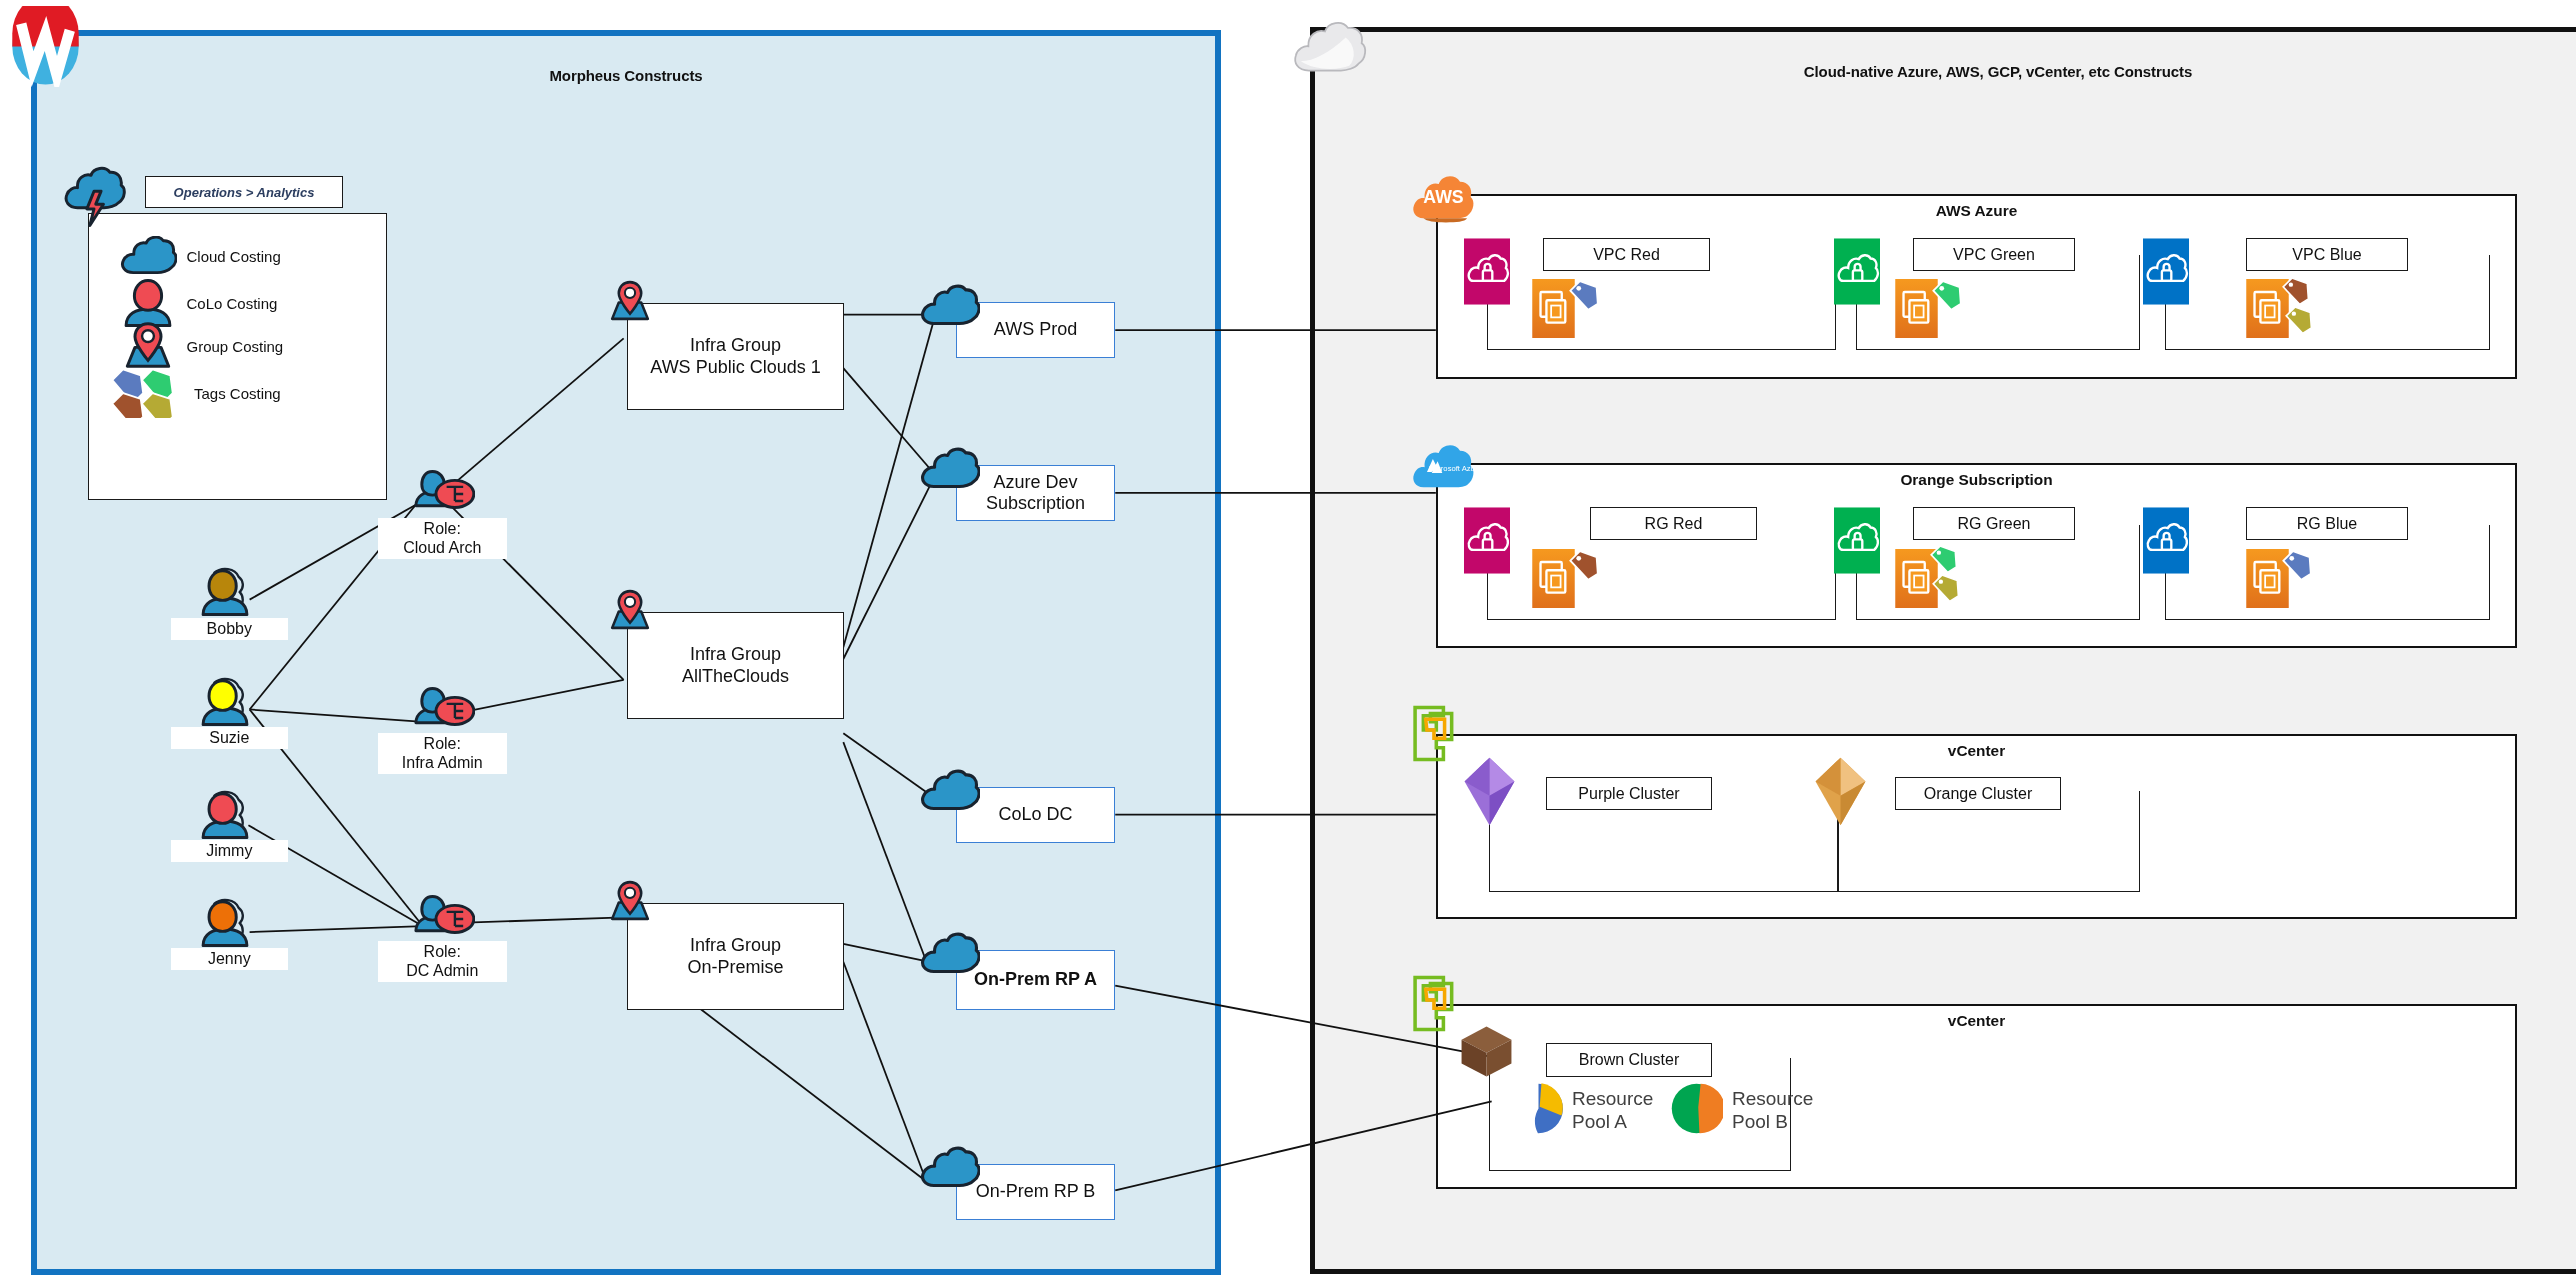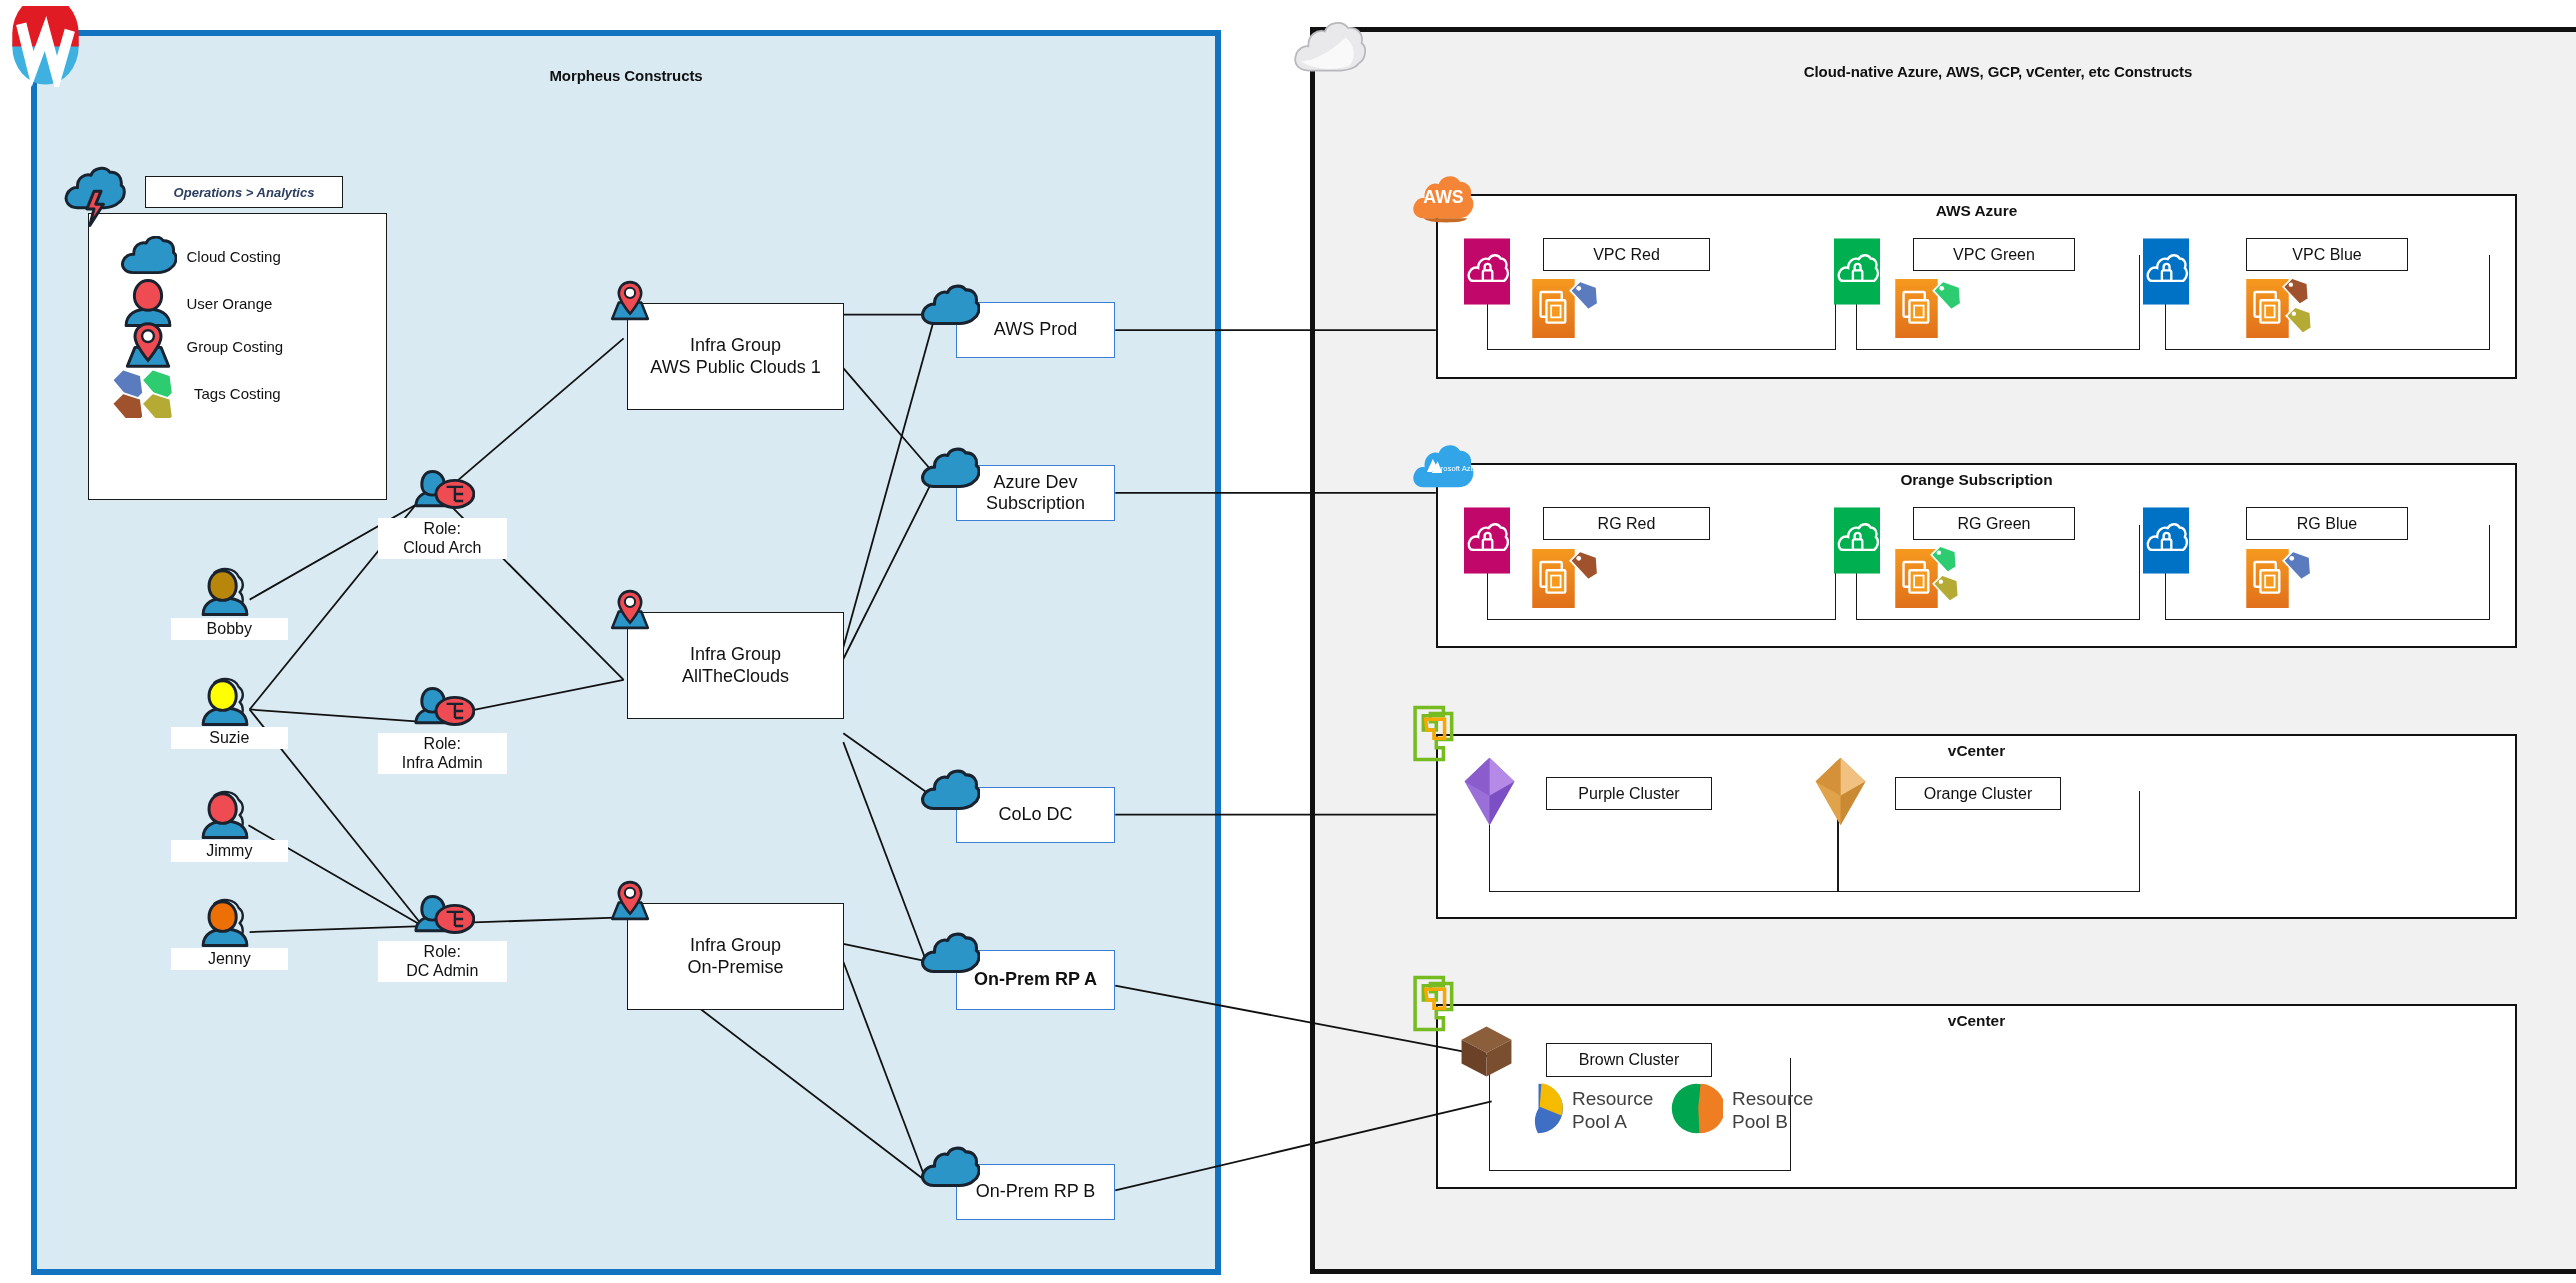--- a/index.html
+++ b/index.html
@@ -98,21 +98,21 @@
     <span class="lbl">Cloud Costing</span>
   </div>
 
   <div class="legend-row" style="left:119px;top:278px;">
     <span>
       <svg viewBox="0 0 98 82" width="58" height="49">
         <path d="M12 80 C12 60 30 52 49 52 C68 52 86 60 86 80 Z" fill="#2b95c8" stroke="#18232f" stroke-width="5" stroke-linejoin="round"></path>
         <path d="M49 4 C63 4 72 16 72 30 C72 44 62 54 49 54 C36 54 26 44 26 30 C26 16 35 4 49 4 Z" fill="#ef4b53" stroke="#18232f" stroke-width="5"></path>
       </svg>
     </span>
-    <span class="lbl">User Orange</span>
+    <span class="lbl">CoLo Costing</span>
   </div>
 
   <div class="legend-row" style="left:119px;top:321px;">
     <span>
       <svg viewBox="0 0 98 80" width="58" height="48">
         <path d="M14 76 L27 44 L71 44 L84 76 Z" fill="#2b95c8" stroke="#18232f" stroke-width="5" stroke-linejoin="round"></path>
         <path d="M49 4 C62 4 71 14 71 26 C71 40 49 66 49 66 C49 66 27 40 27 26 C27 14 36 4 49 4 Z" fill="#ef4b53" stroke="#18232f" stroke-width="5"></path>
         <circle cx="49" cy="25" r="10" fill="#ffffff" stroke="#18232f" stroke-width="4"></circle>
       </svg>
     </span>
@@ -444,21 +444,21 @@
 
   <div class="subframe" style="left:1487px;top:525px;width:349px;height:95px;"></div>
   <div class="sqicon" style="left:1464px;top:507px;width:46px;height:67px;">
     <svg viewBox="0 0 78 112" width="46" height="67">
       <rect width="78" height="112" fill="#c2076a"></rect>
       <path d="M16 72 C8 72 6 62 10 56 C13 50 20 48 24 50 C24 38 34 32 42 35 C46 27 58 26 62 34 C70 34 74 42 71 50 C76 54 76 66 68 72 Z" fill="none" stroke="#ffffff" stroke-width="4"></path>
       <rect x="32" y="54" width="16" height="18" rx="3" fill="none" stroke="#ffffff" stroke-width="4"></rect>
       <path d="M35 54 L35 48 A5 5 0 0 1 45 48 L45 54" fill="none" stroke="#ffffff" stroke-width="4"></path>
     </svg>
   </div>
-  <div class="cardbox" style="left:1543px;top:507px;width:167px;height:33px;">
+  <div class="cardbox" style="left:1590px;top:507px;width:167px;height:33px;">
     <span>RG Red</span>
   </div>
   <div class="sqicon" style="left:1532px;top:549px;width:43px;height:59px;">
     <svg viewBox="0 0 72 100" width="43" height="59">
       <defs>
           <linearGradient id="og4" x1="0" y1="0" x2="0" y2="1">
             <stop offset="0" stop-color="#f6991f"></stop>
             <stop offset="1" stop-color="#e0701a"></stop>
           </linearGradient>
         </defs>

